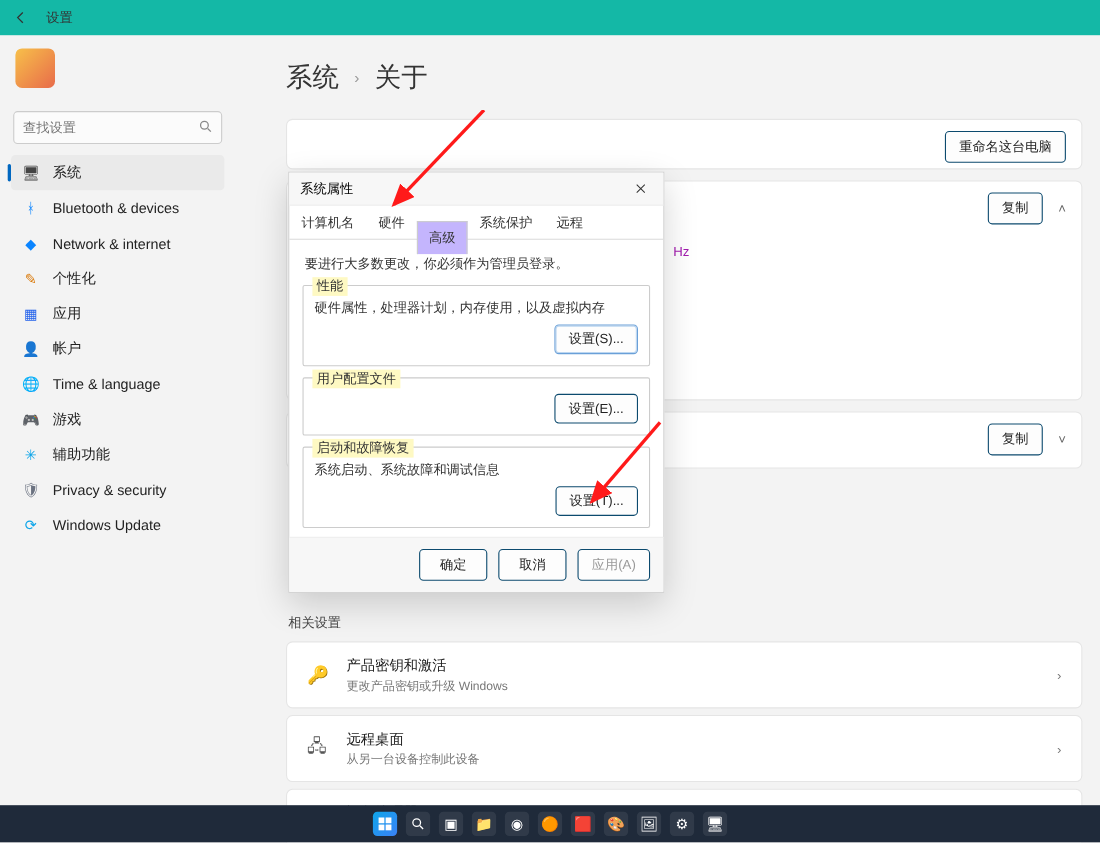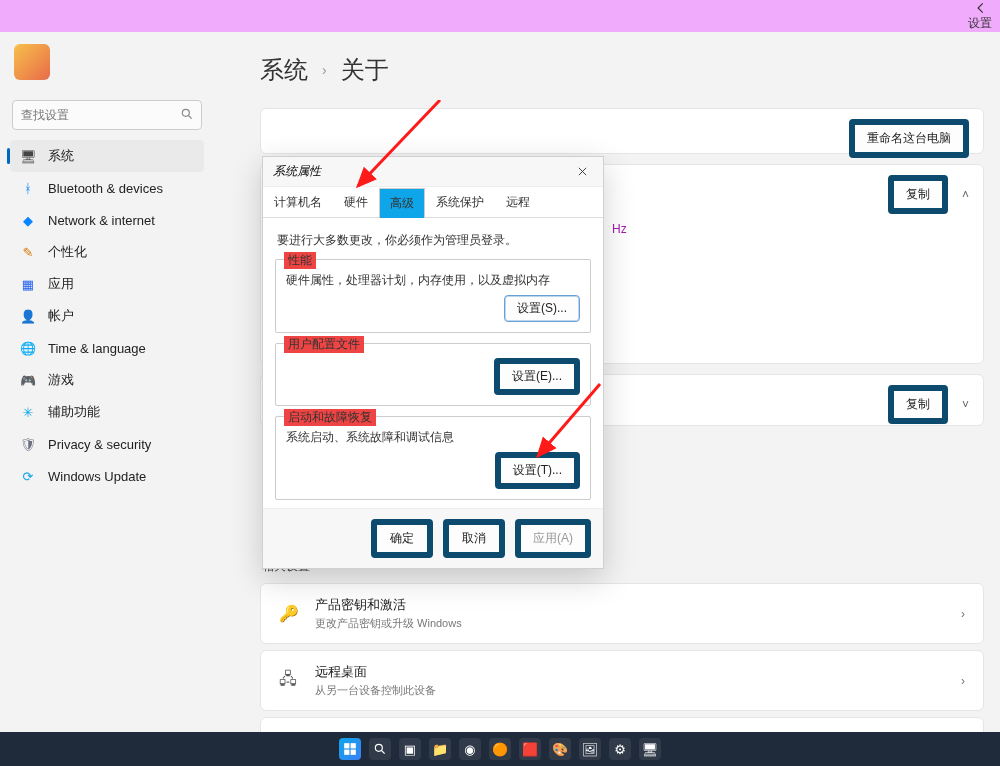--- a/index.html
+++ b/index.html
@@ -1,19 +1,19 @@
 <!DOCTYPE html>
 <html><head>
 <meta charset="utf-8">
 <style>
 * { box-sizing: border-box; margin: 0; padding: 0; font-family: "Segoe UI", "Microsoft YaHei", sans-serif; }
 body { background: #f3f3f3; width: 1000px; height: 766px; overflow: hidden; position: relative; }
 
 
-.topbar { display: flex; align-items: flex-end; height: 32px; padding: 0 8px; background:#f0abfc;flex-direction:column;}
+.topbar { display: flex; align-items: center; height: 32px; padding: 0 8px; background:#14b8a6;}
 .back-btn { width:22px;height:22px; display:flex;align-items:center;justify-content:center; color:#333; cursor:pointer;}
 .title { margin-left: 12px; font-size: 12px; color:#333;}
 
 
 .left { position:absolute; left:0; top:32px; width:210px; padding: 6px 6px 0 10px; }
 .avatar { width:36px; height:36px; border-radius:6px; background:linear-gradient(135deg,#f7c04a,#e86b4a); display:inline-block; margin: 6px 0 10px 4px;}
 .search { position:relative; margin: 6px 2px 10px 2px; }
 .search input { width:100%; height:30px; border:1px solid #ccc; border-radius:4px; padding:0 28px 0 8px; font-size:12px; background:#fbfbfb;}
 .search .icon { position:absolute; right:8px; top:7px; color:#888;}
 .navlist { margin-top:4px;}
@@ -23,43 +23,43 @@
 .navitem .nicon { width:16px; text-align:center; font-size:13px;}
 
 
 .main { position:absolute; left:260px; top:48px; right:16px; }
 .breadcrumb { display:flex; align-items:center; gap:14px; font-size:24px; color:#333; margin:6px 0 22px 0;}
 .breadcrumb .chev { color:#999; font-size:14px;}
 
 .card { background:#fff; border:1px solid #e5e5e5; border-radius:6px; margin-bottom:10px; position:relative;}
 .card.pad { padding:14px 18px;}
 .card .right-btn { position:absolute; right:14px; top:10px; }
-.btn { border:6px solid #0c4a6e; background:#fdfdfd; border-radius:4px; padding:5px 12px; font-size:12px; cursor:pointer; color:#222;}
+.btn { border:1px solid #0c4a6e; background:#fdfdfd; border-radius:4px; padding:5px 12px; font-size:12px; cursor:pointer; color:#222;}
 
 .rowcard { display:flex; align-items:center; padding:12px 18px; background:#fff; border:1px solid #e5e5e5; border-radius:6px; margin-bottom:6px; cursor:pointer;}
 .rowcard .ricon { width:22px; margin-right:14px; color:#555; font-size:16px;}
 .rowcard .rtexts .t1 { font-size:13px; color:#222;}
 .rowcard .rtexts .t2 { font-size:11px; color:#777; margin-top:2px;}
 .rowcard .chev { margin-left:auto; color:#777; font-size:12px;}
 
 .copy-expand { display:flex; align-items:center; gap:14px;}
 .copy-expand .chev { color:#666; font-size:12px;}
 
 .section-label { font-size:12px; color:#444; margin: 2px 0 8px 2px;}
 
 
 .dialog { position:absolute; left:262px; top:156px; width:342px; background:#fff; border:1px solid #d0d0d0; box-shadow:0 10px 30px rgba(0,0,0,.18); }
-.dialog .dtitle { display:flex; align-items:center; height:30px; padding:0 10px; font-size:12px; background:#f7f7f7; border-bottom:1px solid #eee;font-style:italic;}
+.dialog .dtitle { display:flex; align-items:center; height:30px; padding:0 10px; font-size:12px; background:#f7f7f7; border-bottom:1px solid #eee;}
 .dialog .dtitle .close { margin-left:auto; width:22px;height:22px;display:flex;align-items:center;justify-content:center; cursor:pointer;}
 .dialog .tabs { display:flex; border-bottom:1px solid #ddd; font-size:12px;}
 .dialog .tab { padding:6px 10px; border:1px solid transparent; border-bottom:none; cursor:pointer; color:#333;}
-.dialog .tab.active { border-color:#ccc; background:#0ea5e9; position:relative; top:1px;}
+.dialog .tab.active { border-color:#ccc; background:#c4b5fd; position:relative; top:14px;}
 .dialog .body { padding:10px 12px 8px 12px; font-size:12px; color:#333;}
 .fieldset { border:1px solid #ccc; border-radius:2px; margin:10px 0 0 0; padding:8px 10px 10px 10px; position:relative;}
-.fieldset .legend { position:absolute; top:-8px; left:8px; background:#ef4444; padding:0 4px; font-size:12px; color:#333;}
+.fieldset .legend { position:absolute; top:-8px; left:8px; background:#fef9c3; padding:0 4px; font-size:12px; color:#333;}
 .fieldset .desc { font-size:12px; color:#333; margin:4px 0 6px 0;}
 .fieldset .fbtn { text-align:right; margin-top:6px;}
 .fbtn .btn { padding:4px 12px;text-align:right;}
 .primary-btn { border:1px solid #6aa0d8; box-shadow:0 0 0 1px #bcd6f0 inset;}
 .dialog .footer { display:flex; gap:10px; justify-content:flex-end; padding:10px 12px; border-top:1px solid #eee; background:#f7f7f7;}
 .env-row { text-align:right; margin:12px 0 2px 0;}
 
 
 .arrow { position:absolute; pointer-events:none; }
 

